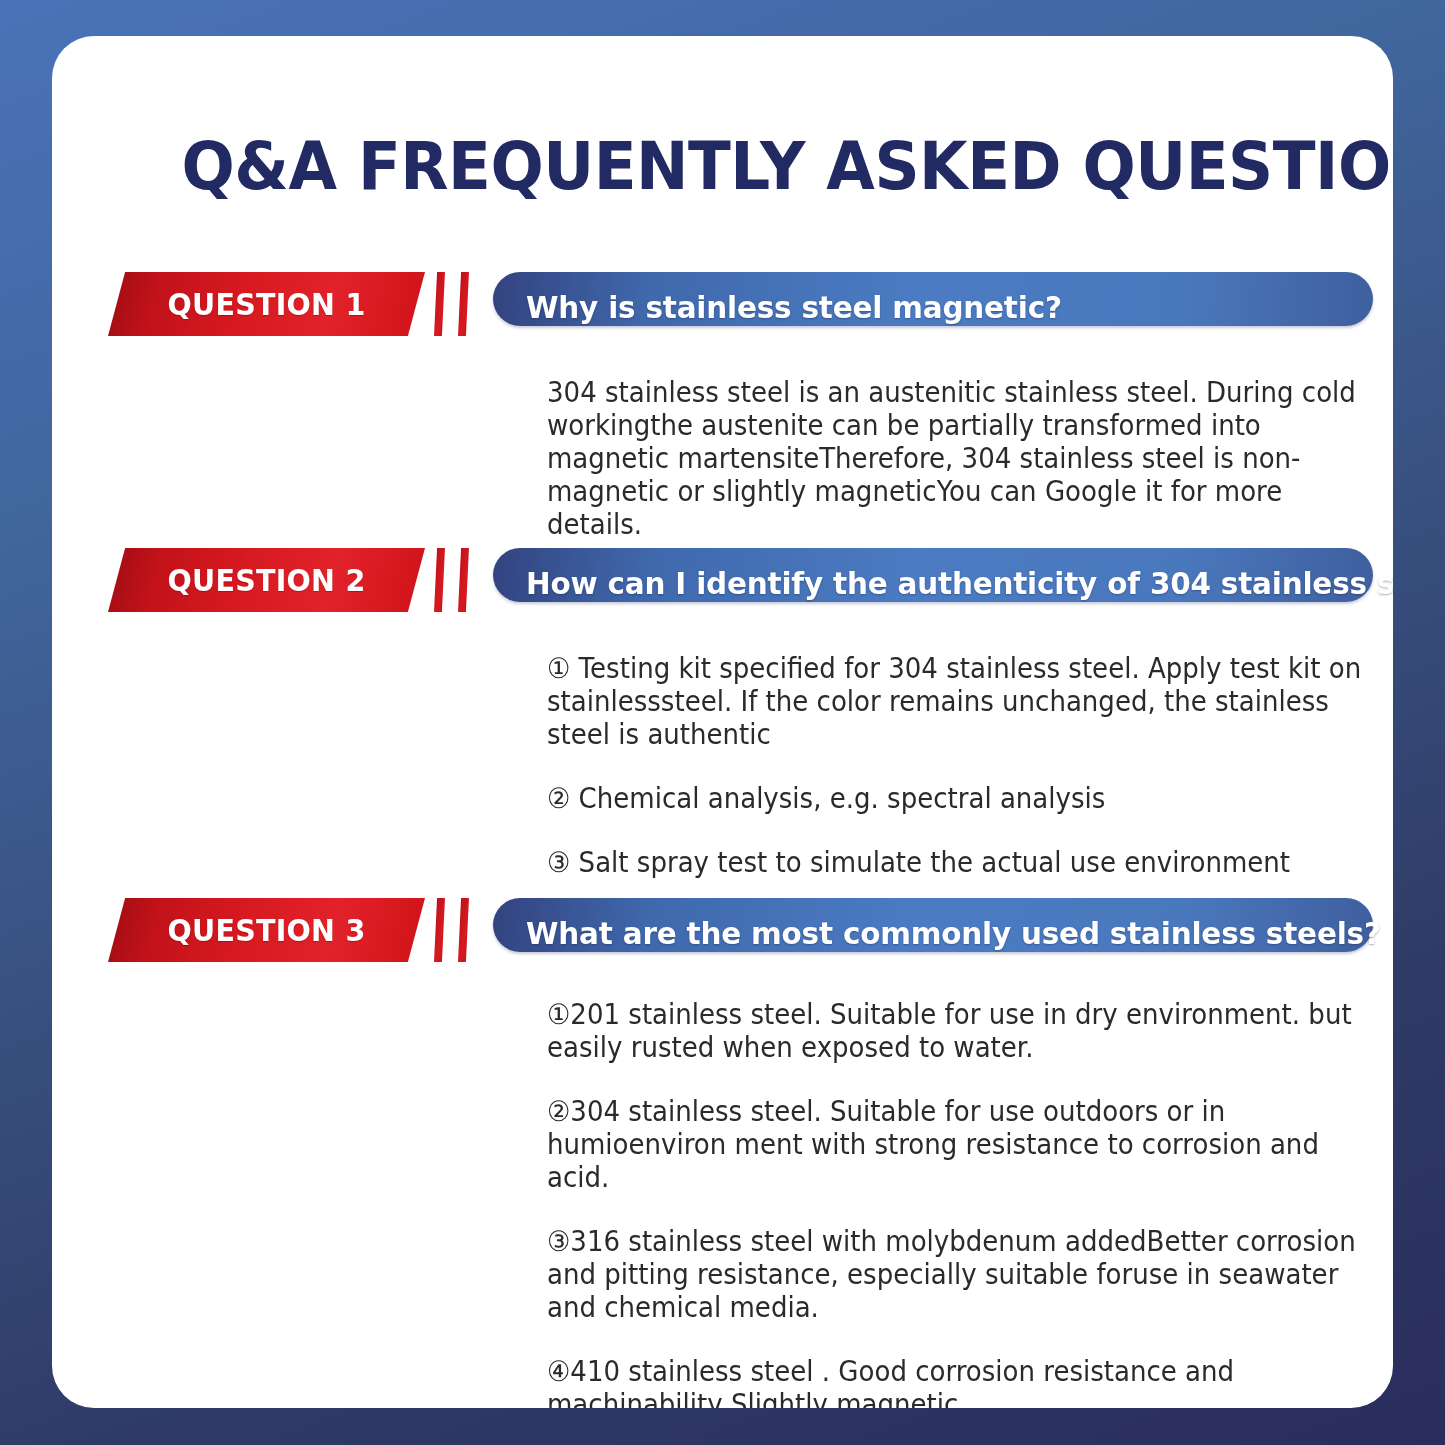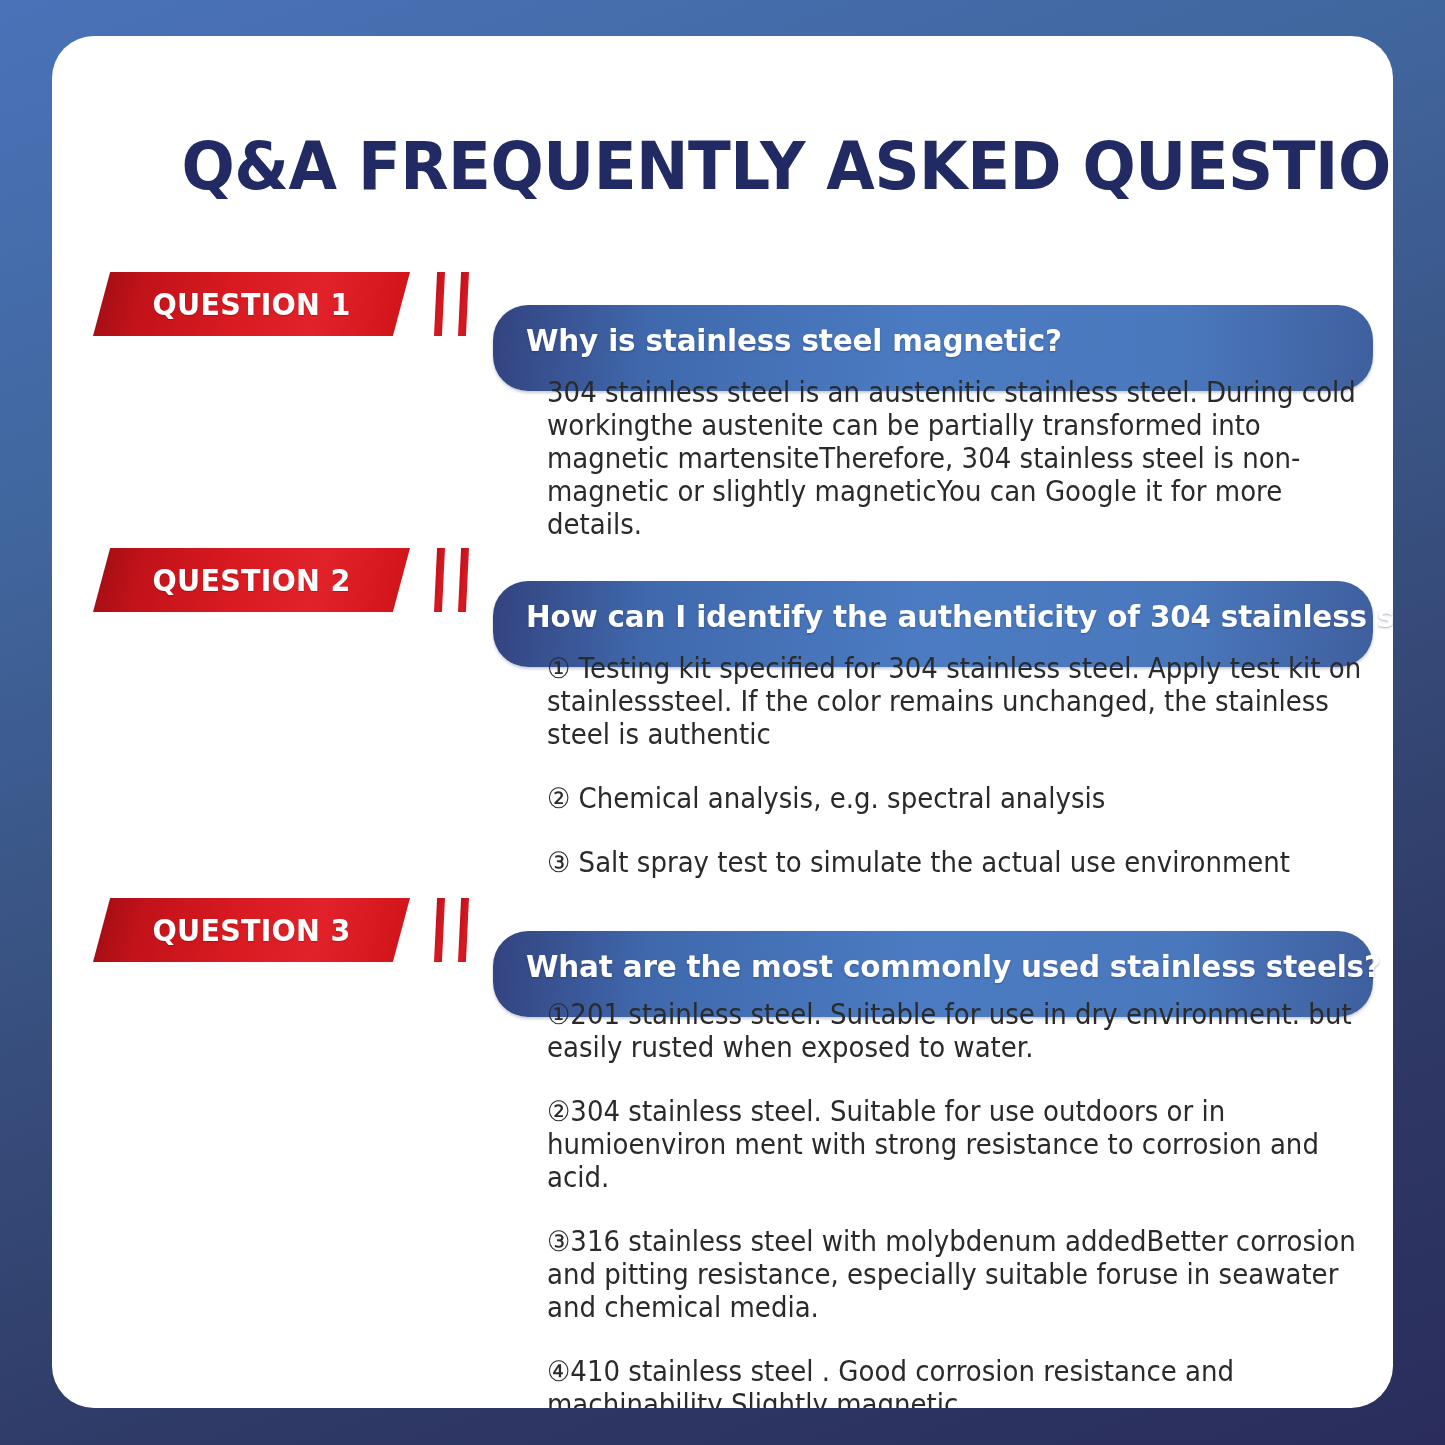--- a/index.html
+++ b/index.html
@@ -57,21 +57,21 @@
   
   .qa-block {
     position: absolute;
     left: 0;
     width: 1341px;
   }
 
   
   .q-tag {
     position: absolute;
-    left: 41px;
+    left: 56px;
     top: 0;
     width: 317px;
     height: 64px;
     background: linear-gradient(104deg, #9e0c13 0%, #c2121a 16%, #d71920 42%, #e2222a 70%, #cf1218 100%);
     clip-path: polygon(5.4% 0%, 100% 0%, 94.6% 100%, 0% 100%);
     box-shadow: 0 1px 2px rgba(0,0,0,0.18);
   }
   .q-tag-label {
     position: absolute;
     left: 0; right: 0; top: 0;
@@ -98,25 +98,24 @@
   }
   .slash-a { left: 382px; }
   .slash-b { left: 406px; }
 
   
   .q-pill {
     position: absolute;
     left: 441px;
     top: 0;
     width: 880px;
-    height: 86px;
+    height: 54px;
     border-radius: 35px;
     background: linear-gradient(95deg, #33437f 0%, #4069ad 18%, #4b7bc2 48%, #4a78bd 78%, #3f5f9e 100%);
     box-shadow: 0 2px 3px rgba(40,50,90,0.25);
-    margin-top: 33px;
   }
   .q-pill-label {
     position: absolute;
     left: 33px;
     right: 22px;
     top: 0;
     height: 70px;
     line-height: 70px;
     color: #ffffff;
     font-family: "DejaVu Sans", sans-serif;

